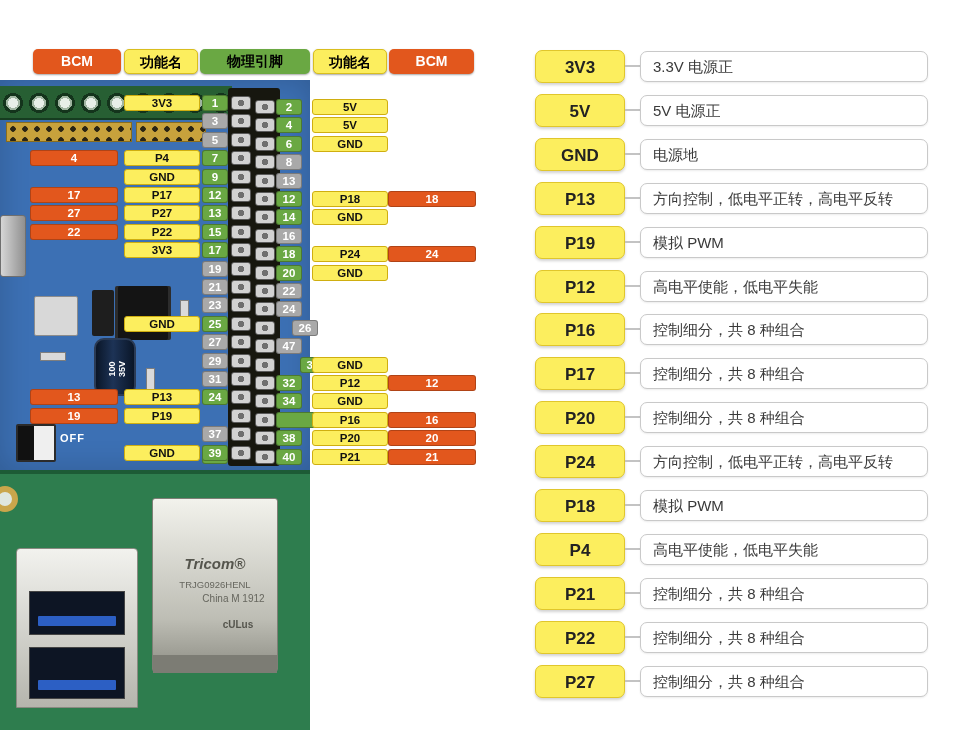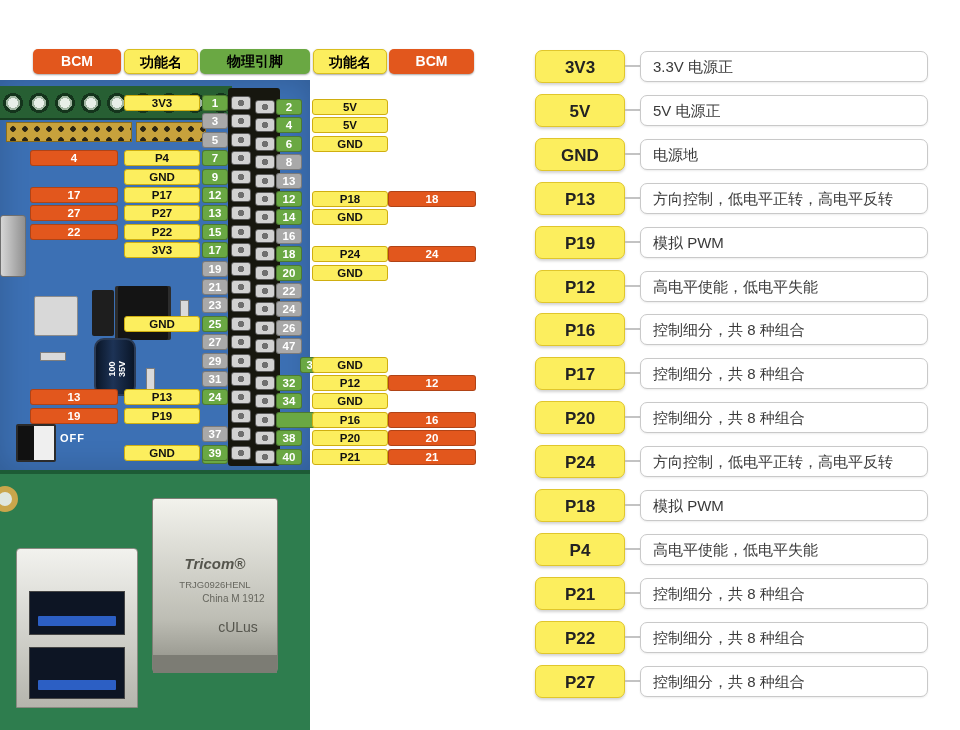--- a/index.html
+++ b/index.html
@@ -29,21 +29,21 @@
   .capacitor { left:94px; top:338px; width:42px; height:58px; background:linear-gradient(90deg,#0a1628,#1d3356 45%,#0a1628); border:2px solid #2b3b55; border-radius:10px; }
   .cap-label { left:0; top:0; width:42px; height:58px; display:flex; flex-direction:column; align-items:center; justify-content:center;
       color:#fff; font-size:9px; font-weight:bold; transform:rotate(-90deg); line-height:10px; }
   .dip { left:16px; top:424px; width:40px; height:38px; border:2px solid #2b2b2b; background:linear-gradient(90deg,#111 0 45%, #efefef 45%); border-radius:2px; }
   .off-label { left:60px; top:432px; color:#fff; font-size:11px; font-weight:bold; letter-spacing:1px; }
   .gpio-strip { left:228px; top:88px; width:52px; height:378px; background:#17170f; border-radius:3px; }
   .eth { left:152px; top:498px; width:126px; height:174px; background:linear-gradient(180deg,#f2f2ec,#bdbdb4 70%,#8e8e85); border:1px solid #7e7e76; border-radius:3px; }
   .eth-brand { left:0; top:56px; width:100%; text-align:center; font-size:15px; font-weight:bold; font-style:italic; color:#55554d; }
   .eth-model { left:0; top:80px; width:100%; text-align:center; font-size:9.5px; color:#66665e; }
   .eth-origin { left:0; top:94px; width:100%; text-align:center; font-size:10px; color:#66665e;padding-left:37px; }
-  .eth-cert { left:0; top:120px; width:100%; text-align:center; font-size:14px; font-weight:normal; color:#55554d;padding-left:46px; }
+  .eth-cert { left:0; top:120px; width:100%; text-align:center; font-size:10px; font-weight:bold; color:#55554d;padding-left:46px; }
   .eth-lip { left:0; top:156px; width:100%; height:18px; background:#7c7c74; }
   .usb { left:16px; top:548px; width:122px; height:160px; background:linear-gradient(180deg,#f2f2ee,#b5b5ad); border:1px solid #8a8a82; border-radius:4px 4px 0 0; }
   .usb-open { background:#0d1524; border:1px solid #444; }
   .o1 { left:12px; top:42px; width:96px; height:44px; }
   .o2 { left:12px; top:98px; width:96px; height:52px; }
   .tongue { left:8px; bottom:8px; width:78px; height:10px; background:#2c5fc4; border-radius:1px; }
   .hole { left:-8px; top:486px; width:26px; height:26px; border-radius:50%; border:6px solid #caa64b; background:#dfe7df; }
 
   
   .hdr-badge { position:absolute; top:49px; height:25px; line-height:25px; text-align:center; font-size:14px; font-weight:bold;
@@ -213,21 +213,21 @@
       <div class="badge num" style="top: 209.4px; left: 276px;">14</div>
       <div class="badge func" style="top: 209.4px; left: 312px;">GND</div>
       <div class="badge num inactive" style="top: 227.8px; left: 276px;">16</div>
       <div class="badge num" style="top: 246.2px; left: 276px;">18</div>
       <div class="badge func" style="top: 246.2px; left: 312px;">P24</div>
       <div class="badge bcm" style="top: 246.2px; left: 388px;">24</div>
       <div class="badge num" style="top: 264.6px; left: 276px;">20</div>
       <div class="badge func" style="top: 264.6px; left: 312px;">GND</div>
       <div class="badge num inactive" style="top: 283px; left: 276px;">22</div>
       <div class="badge num inactive" style="top: 301.4px; left: 276px;">24</div>
-      <div class="badge num inactive" style="top: 319.8px; left: 276px;">26</div>
+      <div class="badge num inactive" style="top: 319.8px; left: 292px;">26</div>
       <div class="badge num inactive" style="top: 338.2px; left: 276px;">47</div>
       <div class="badge num" style="top: 356.6px; left: 276px; margin-left: 24px;">30</div>
       <div class="badge func" style="top: 356.6px; left: 312px;">GND</div>
       <div class="badge num" style="top: 375px; left: 276px;">32</div>
       <div class="badge func" style="top: 375px; left: 312px;">P12</div>
       <div class="badge bcm" style="top: 375px; left: 388px;">12</div>
       <div class="badge num" style="top: 393.4px; left: 276px;">34</div>
       <div class="badge func" style="top: 393.4px; left: 312px;">GND</div>
       <div class="badge num" style="top: 411.8px; left: 276px; padding-left: 38px;">36</div>
       <div class="badge func" style="top: 411.8px; left: 312px;">P16</div>

